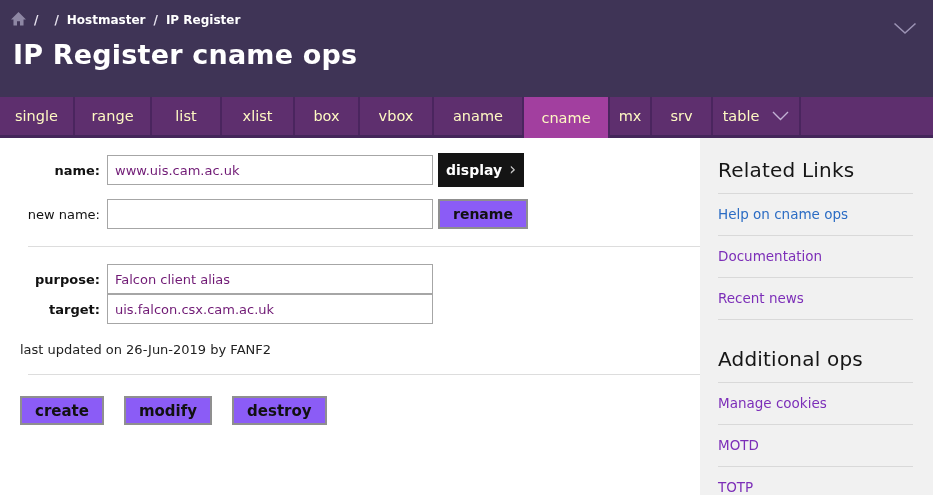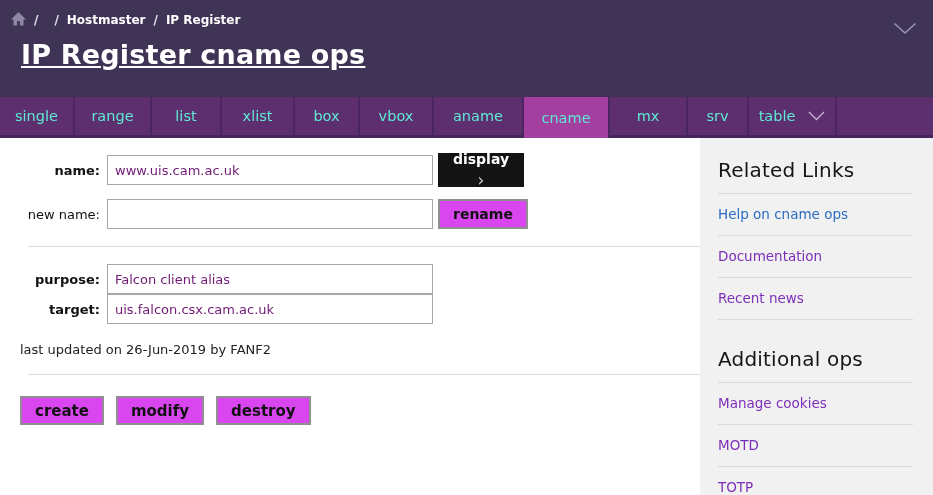--- a/index.html
+++ b/index.html
@@ -24,31 +24,31 @@
   
   .header{
     background:var(--header-bg);height:97px;position:relative;
     padding:13px 0 0 11px;
   }
   .breadcrumb{display:flex;align-items:center;font-size:12px;font-weight:bold;color:#fff;}
   .breadcrumb .sep{margin:0 8px;color:#e8e4f0;font-weight:bold;}
   .crumb{color:#fff;text-decoration:none;cursor:pointer;}
   .home-icon{display:inline-flex;margin-top:-2px;}
   .page-title{
-    color:#fff;font-size:27px;font-weight:bold;margin:12px 0 0 10px;letter-spacing:.2px;text-decoration:underline;
+    color:#fff;font-size:27px;font-weight:bold;margin:12px 0 0 2px;letter-spacing:.2px;
   }
   .header-chevron{position:absolute;top:20px;right:16px;cursor:pointer;}
   
   .tabbar{
     background:var(--tabbar-bg);height:41px;display:flex;align-items:stretch;
     border-bottom:3px solid #44265a;
   }
   .tab{
     display:flex;align-items:center;justify-content:center;
-    color:#5eead4;font-size:14.5px;cursor:pointer;
+    color:#fef9c3;font-size:14.5px;cursor:pointer;
     border-right:2px solid var(--tab-divider);
   }
   .tab.active{background:var(--tab-active-bg);margin-bottom:-3px;}
   .tab .tab-caret{margin-left:13px;display:inline-flex;}
   
   .content{display:flex;height:357px;}
   .main{width:700px;background:#fff;padding:15px 0 8px 20px;}
   .form-row{display:flex;align-items:center;}
   .flabel{
     width:80px;text-align:right;margin-right:7px;
@@ -60,38 +60,37 @@
     font-family:"DejaVu Sans","Liberation Sans",sans-serif;
     font-size:13px;color:#701a75;padding:0 7px;outline:none;
   }
   .tinput.short{width:100px;height:28px;}
   .row-name .tinput{height:30px;}
   .btn-display{
     margin-left:5px;height:34px;width:86px;border:none;background:var(--button-dark-bg);
     color:#fff;font-weight:bold;font-size:14px;cursor:pointer;
     display:flex;align-items:center;justify-content:center;gap:7px;
     font-family:"DejaVu Sans","Liberation Sans",sans-serif;
-    flex-direction:column;
   }
   .btn-display .arrow{color:#c9c9c9;font-weight:normal;font-size:17px;line-height:1;margin-top:-2px;}
   .btn-gray{
     margin-left:5px;height:30px;padding:0 13px;cursor:pointer;
-    background:#d946ef;border:2px solid #8f8f8f;
+    background:#8b5cf6;border:2px solid #8f8f8f;
     font-weight:bold;font-size:14px;color:#111;
     font-family:"DejaVu Sans","Liberation Sans",sans-serif;
   }
   .mt12{margin-top:12px;}
   .mt8{margin-top:8px;}
   hr.main-divider{
     border:none;border-top:1px solid var(--divider);
     margin:17px 0 17px 8px;width:676px;
   }
   .rv-label{font-size:13px;color:#111;margin:0 6px 0 8px;white-space:nowrap;}
   .last-updated{font-size:13px;color:#222;margin-top:18px;}
-  .actions{margin-top:21px;display:flex;gap:12px;}
+  .actions{margin-top:21px;display:flex;gap:20px;}
   .actions .btn-gray{margin-left:0;height:29px;font-size:15px;}
   
   .sidebar{
     flex:1;background:var(--sidebar-bg);height:495px;
     padding:20px 20px 0 18px;
   }
   .side-heading{
     font-size:20px;font-weight:400;color:#161616;margin:0 0 11px 0;letter-spacing:.2px;
   }
   .side-links{border-top:1px solid var(--side-divider);}
@@ -129,21 +128,21 @@
 
 <div class="tabbar">
   <div class="tab" style="width:75px">single</div>
   <div class="tab" style="width:77px">range</div>
   <div class="tab" style="width:70px">list</div>
   <div class="tab" style="width:73px">xlist</div>
   <div class="tab" style="width:65px">box</div>
   <div class="tab" style="width:74px">vbox</div>
   <div class="tab" style="width:90px">aname</div>
   <div class="tab active" style="width:86px">cname</div>
-  <div class="tab" style="width:78px">mx</div>
+  <div class="tab" style="width:42px">mx</div>
   <div class="tab" style="width:61px">srv</div>
   <div class="tab" style="width:88px;border-right:2px solid var(--tab-divider);">
     <span>table</span>
     <span class="tab-caret">
       <svg width="17" height="10" viewBox="0 0 17 10">
         <path d="M1 1 L8.5 8.5 L16 1" stroke="#c2b1d4" stroke-width="1.4" fill="none"></path>
       </svg>
     </span>
   </div>
 </div>

